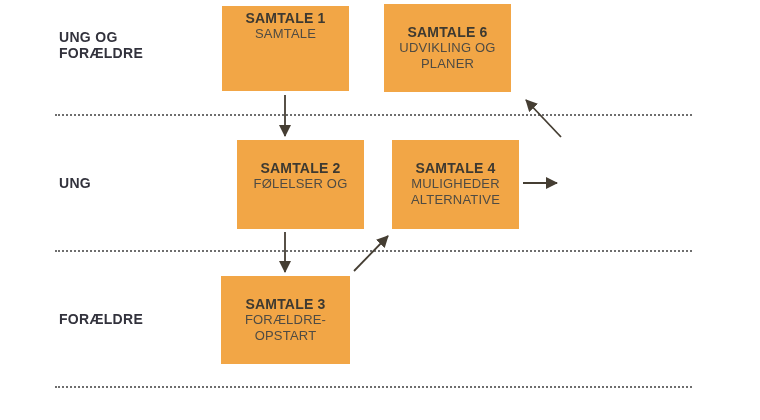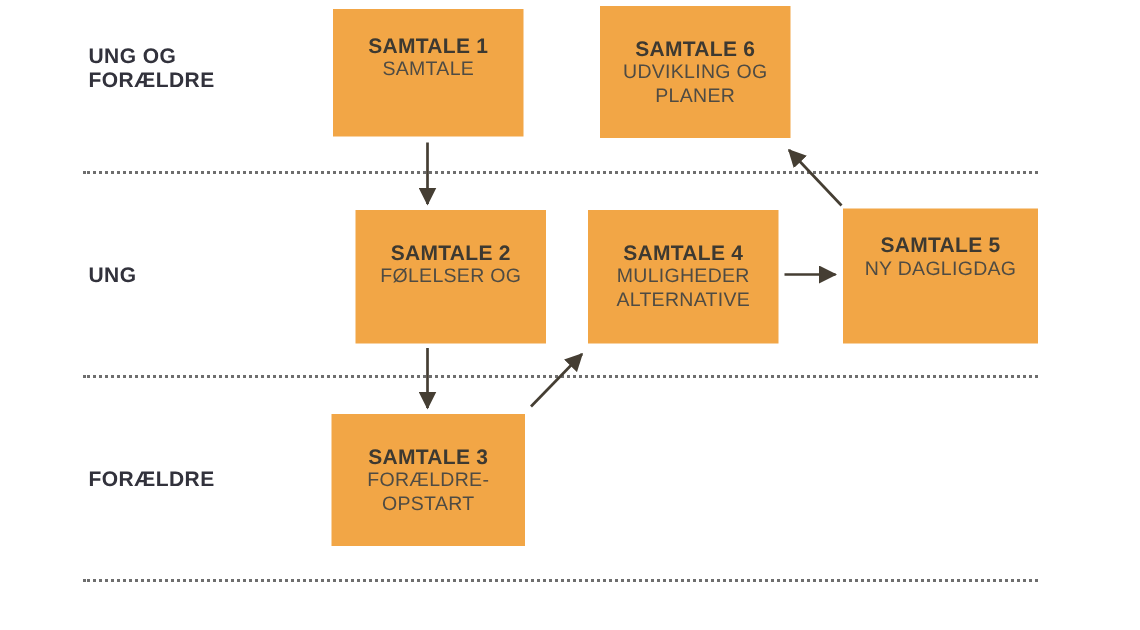--- a/index.html
+++ b/index.html
@@ -31,41 +31,41 @@
   }
   .pos-d1 { top: 114px; }
   .pos-d2 { top: 250px; }
   .pos-d3 { top: 386px; }
   .box {
     position: absolute;
     box-sizing: border-box;
     background: var(--accent, #f2a646);
     text-align: center;
   }
-  .lines-2 { padding-top: 16px; }
+  .lines-2 { padding-top: 4px; }
   .lines-3 { padding-top: 20px; }
   .box-title {
     font-weight: bold;
     font-size: 14px;
     line-height: 16px;
     letter-spacing: 0.2px;
     color: var(--title, #3d3931);
   }
   .box-sub {
     font-size: 13px;
     line-height: 16px;
     letter-spacing: 0.2px;
     color: var(--sub, #4f4b43);
   }
   .pos-s1 { left: 222px; top: 6px;   width: 127px; height: 85px; }
   .pos-s2 { left: 222px; top: 140px; width: 127px; height: 89px; margin-left: 15px; }
   .pos-s3 { left: 221px; top: 276px; width: 129px; height: 88px; }
   .pos-s4 { left: 392px; top: 140px; width: 127px; height: 89px; }
   .pos-s5 { left: 562px; top: 139px; width: 130px; height: 90px; }
-  .pos-s6 { left: 400px; top: 4px;   width: 127px; height: 88px; }
+  .pos-s6 { left: 384px; top: 4px;   width: 127px; height: 88px; }
   .arrow-layer {
     position: absolute;
     left: 0; top: 0;
     width: 760px; height: 420px;
     pointer-events: none;
   }
   .arrow {
     stroke: var(--arrow, #453e33);
     stroke-width: 1.8;
     fill: none;
@@ -108,27 +108,20 @@
   </div>
 
   <div class="box pos-s4 lines-3">
     <div class="box-title">SAMTALE 4</div>
     <div class="box-sub">
       <div>MULIGHEDER</div>
       <div>ALTERNATIVE</div>
     </div>
   </div>
 
-  <div class="box pos-s5 lines-2">
-    <div class="box-title">SAMTALE 5</div>
-    <div class="box-sub">
-      <div>NY DAGLIGDAG</div>
-      <div></div>
-    </div>
-  </div>
 
   <div class="box pos-s6 lines-3">
     <div class="box-title">SAMTALE 6</div>
     <div class="box-sub">
       <div>UDVIKLING OG</div>
       <div>PLANER</div>
     </div>
   </div>
 
   <svg class="arrow-layer" viewBox="0 0 760 420" xmlns="http://www.w3.org/2000/svg">

